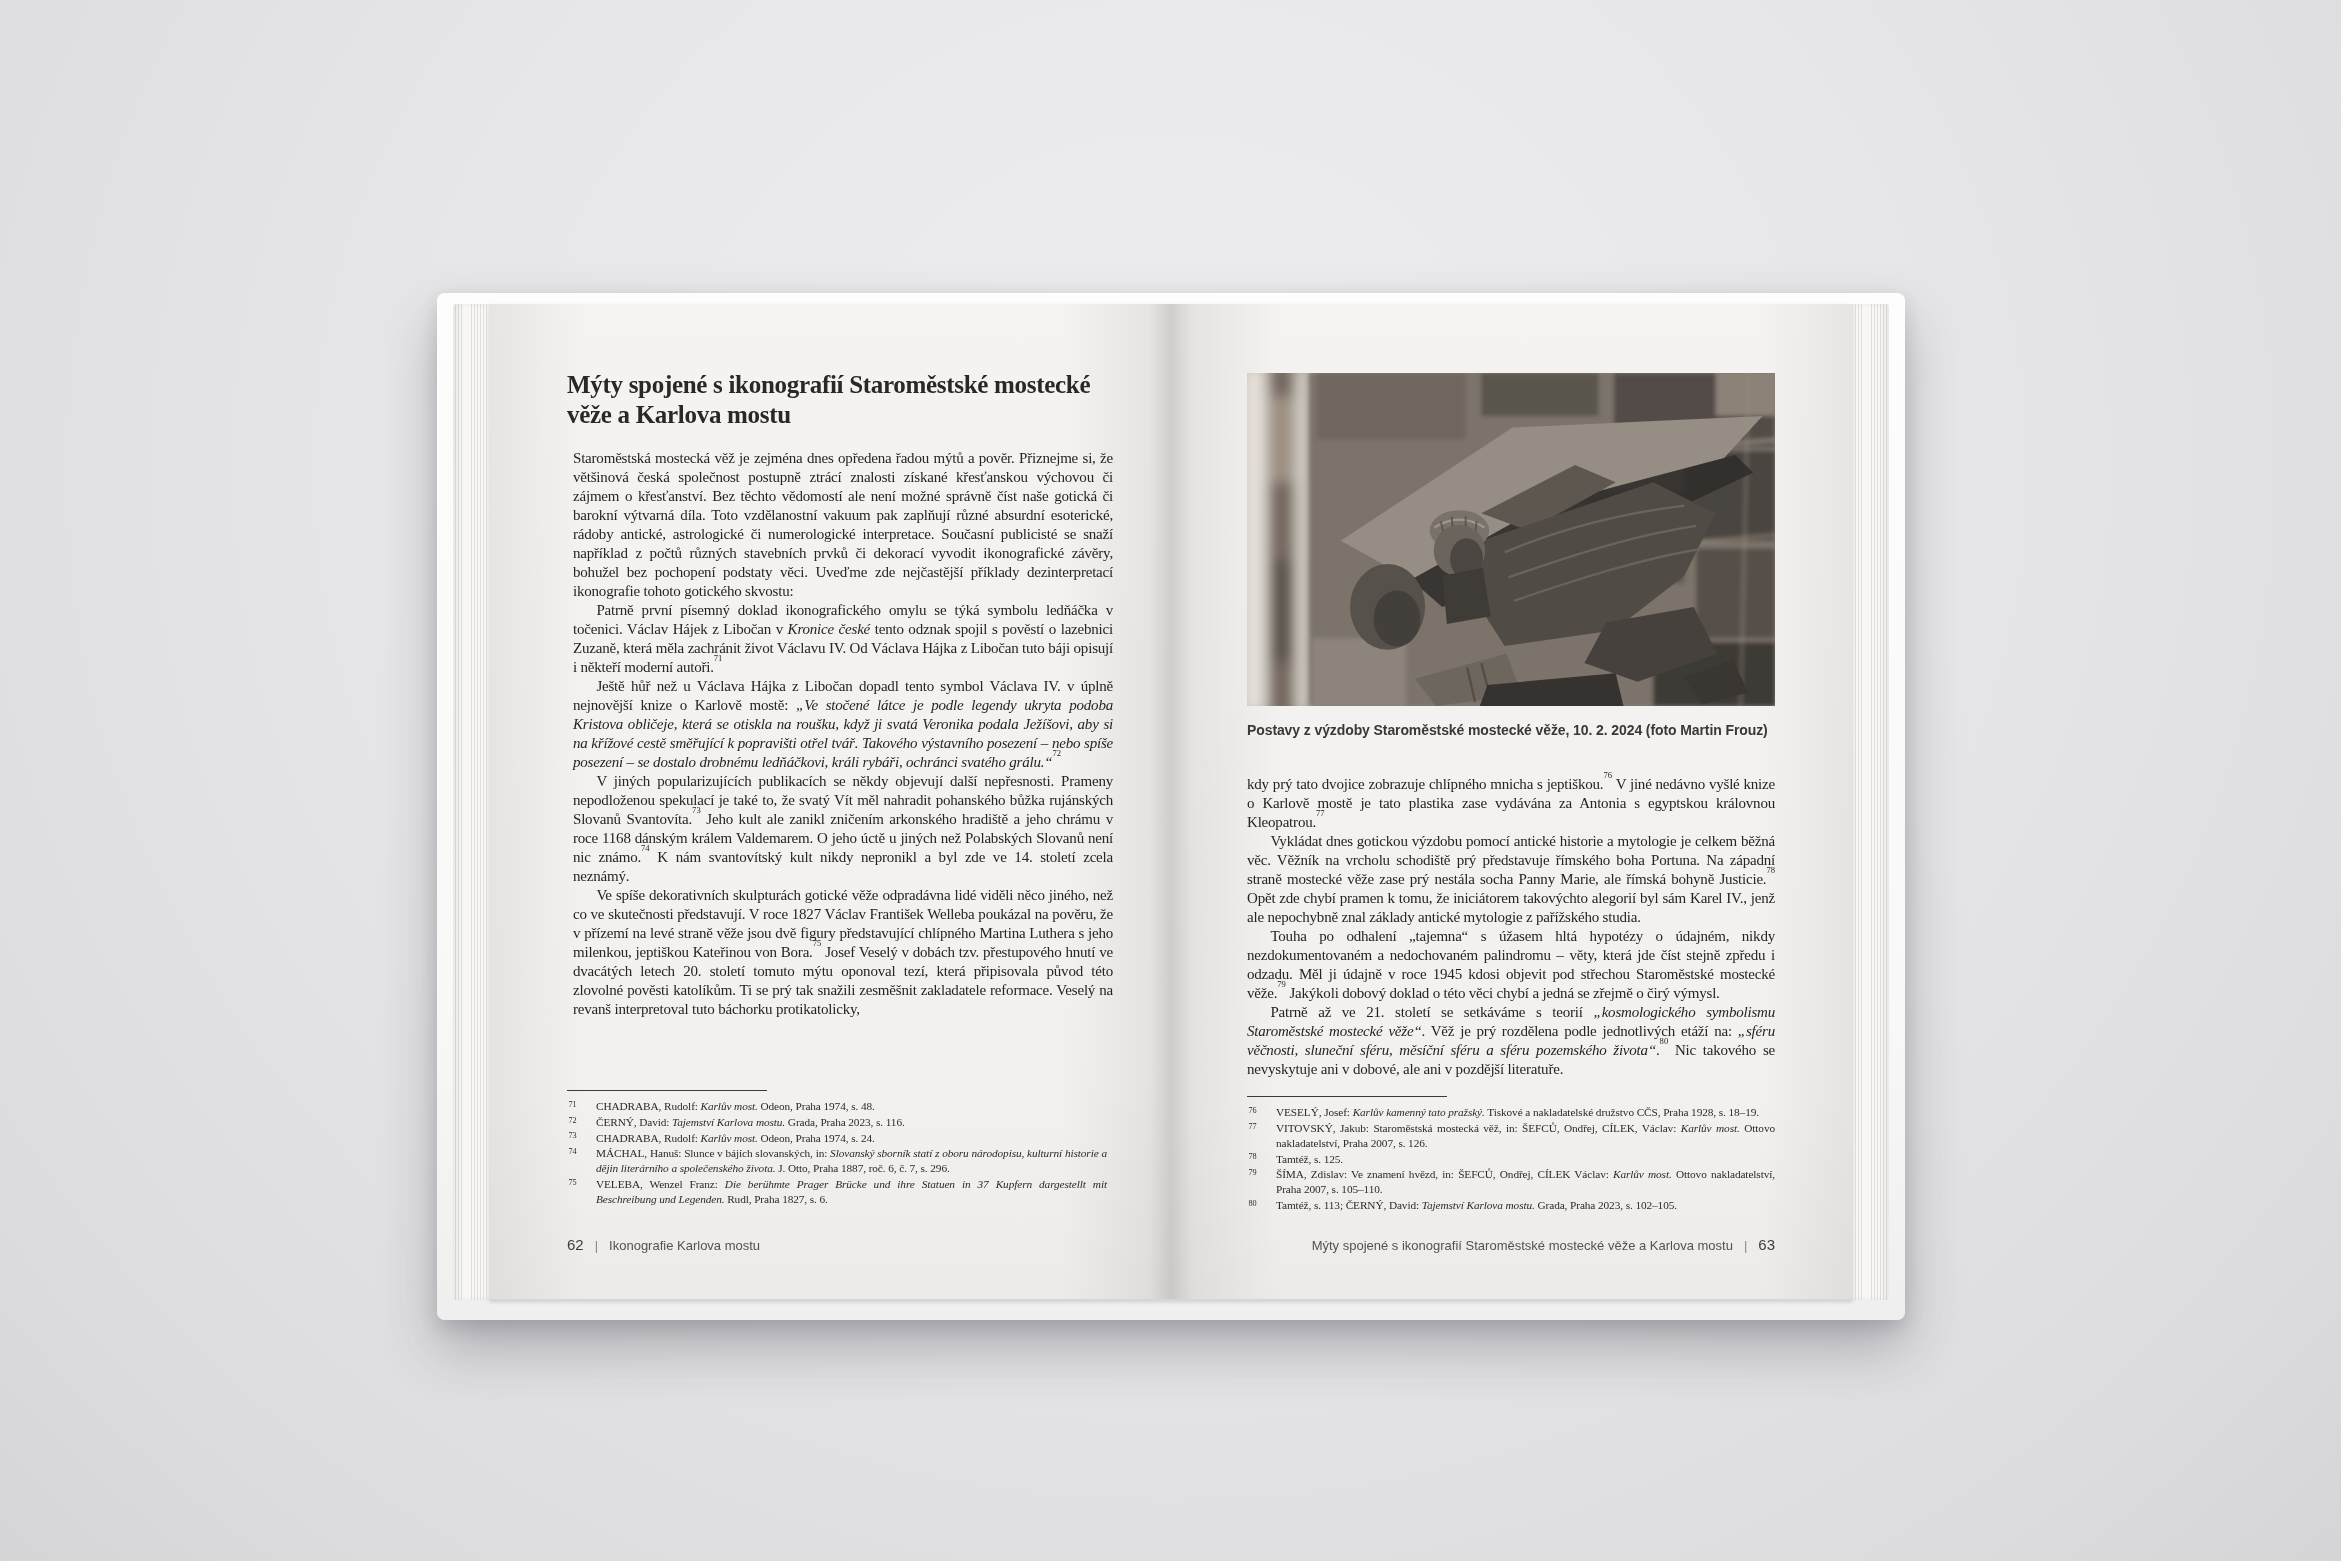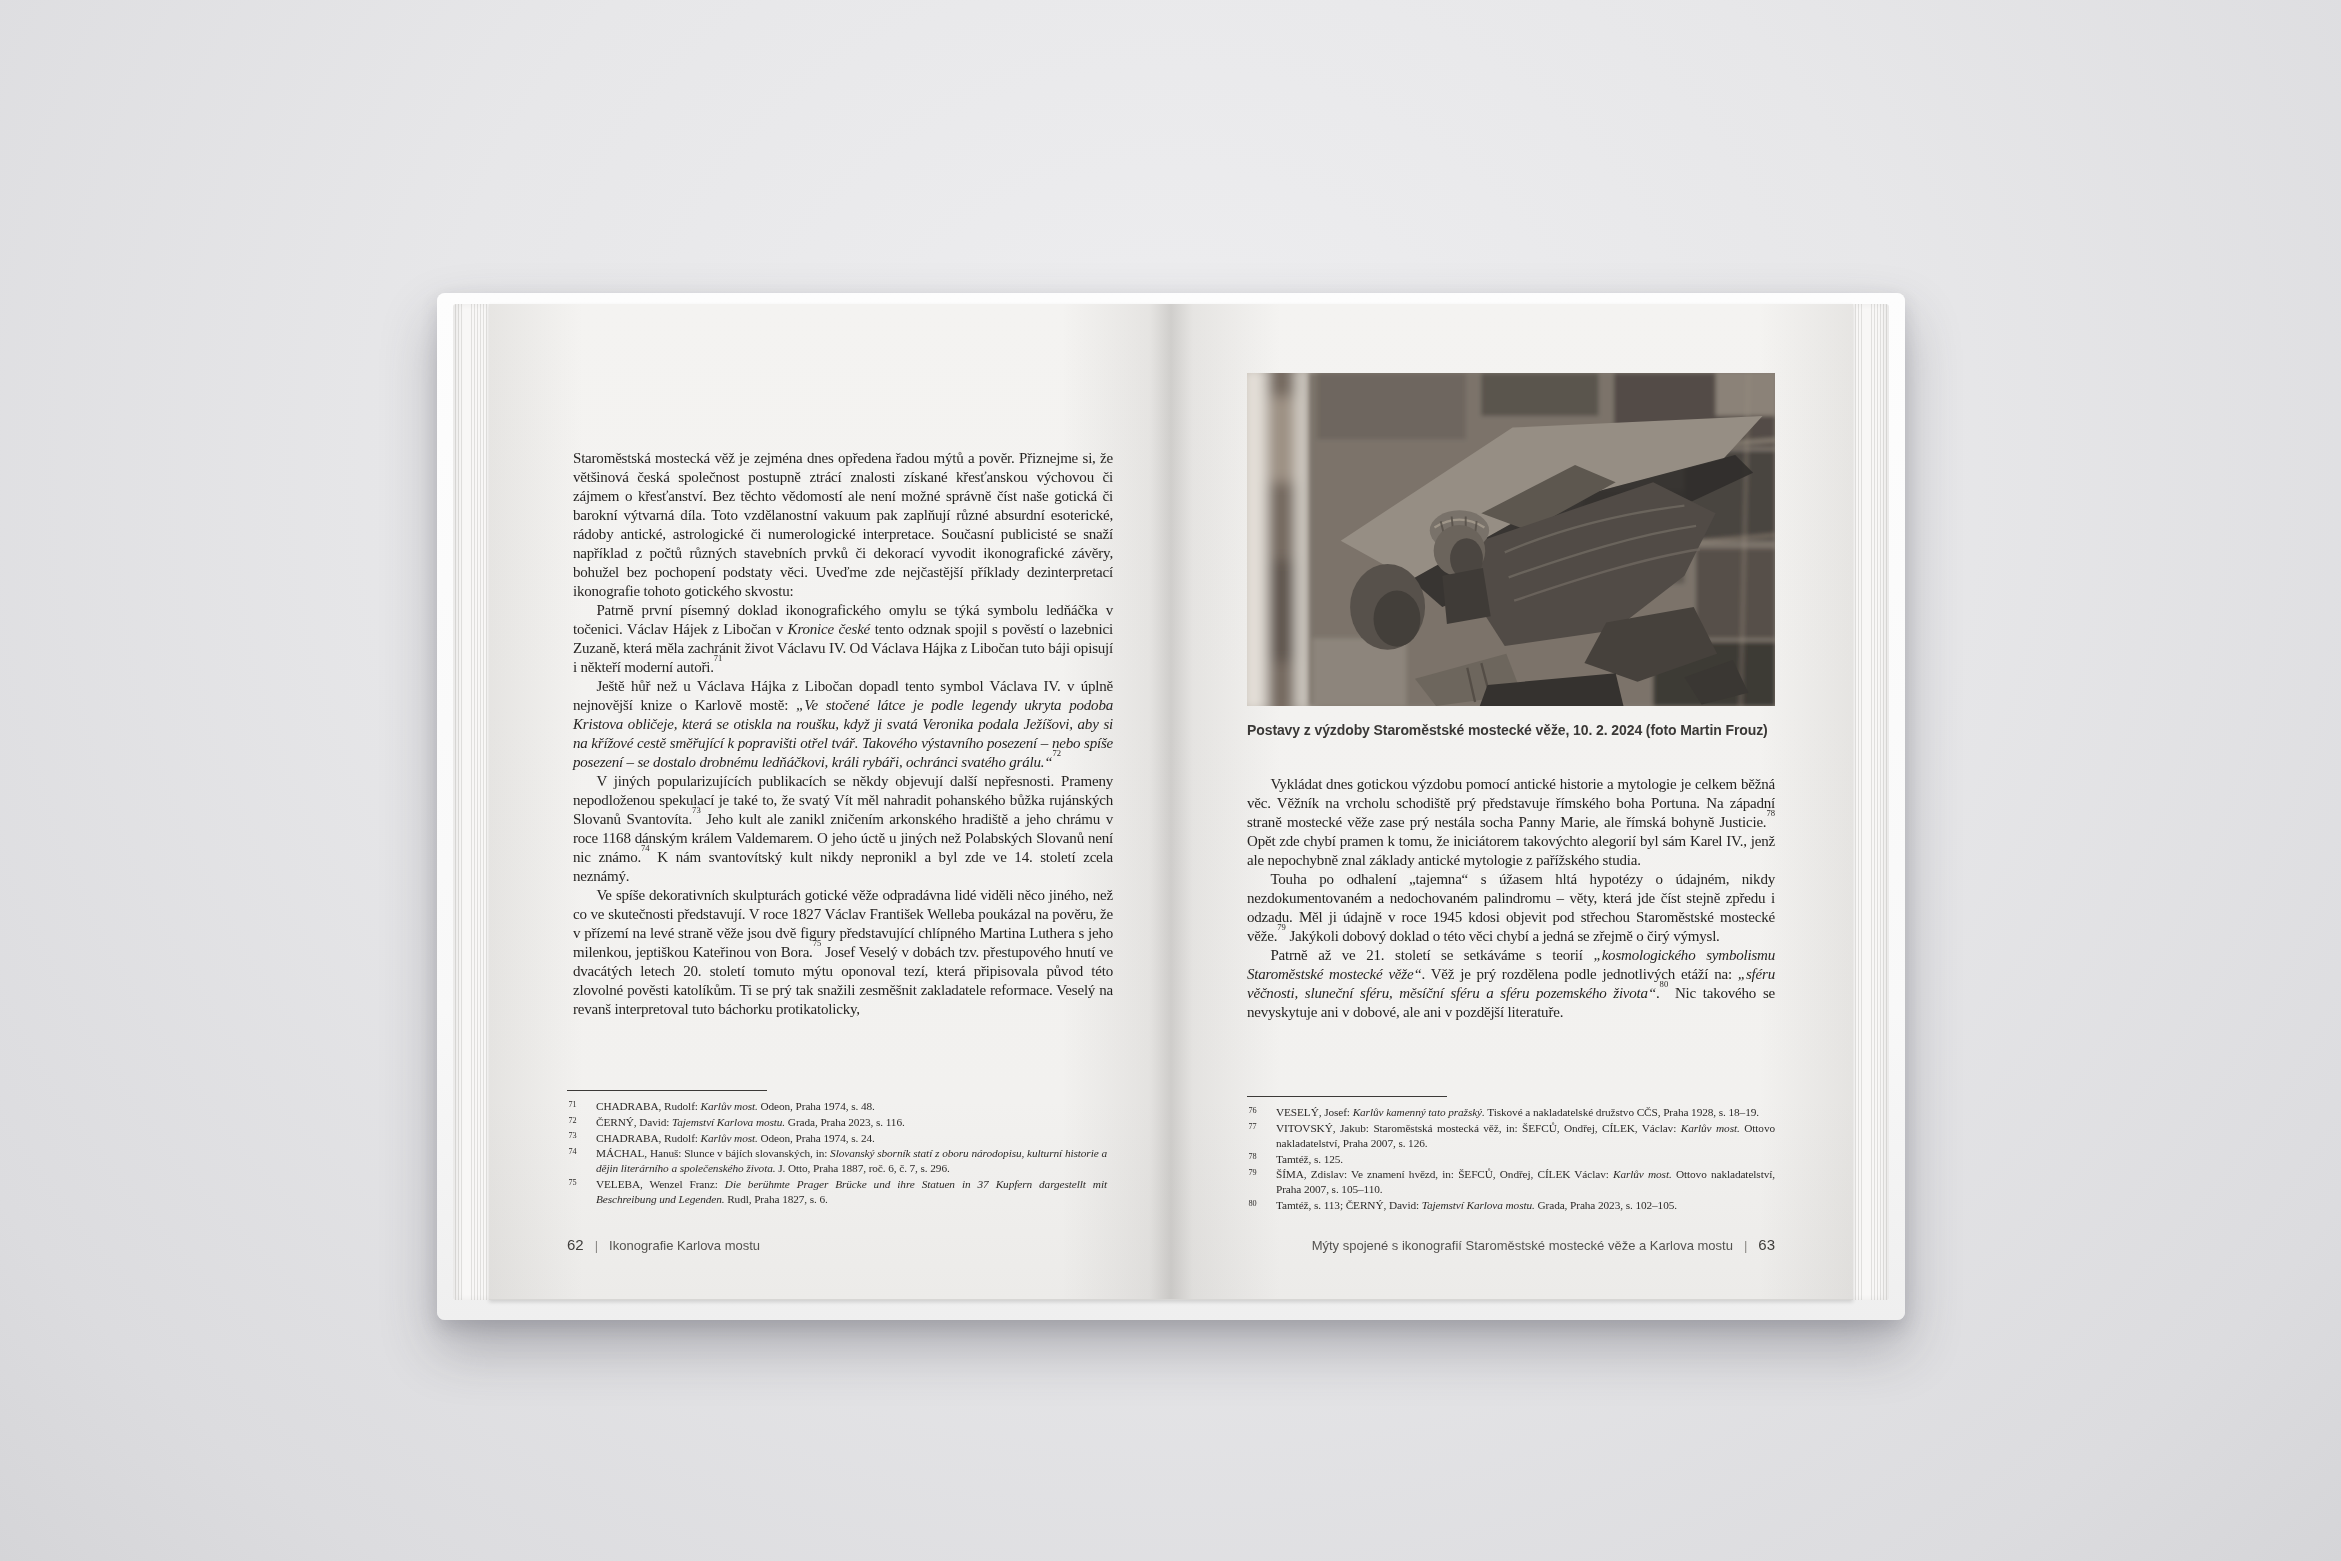--- a/index.html
+++ b/index.html
@@ -68,20 +68,22 @@
   <div class="book">
     <div class="cover"></div>
     <div class="fore-edge left"></div>
     <div class="fore-edge right"></div>
     <div class="pages">
       <div class="page-shade-left"></div>
       <div class="page-shade-right"></div>
       <div class="gutter"></div>
     </div>
 
+    <div class="abs title">Mýty spojené s ikonografií Staroměstské mostecké
+věže a Karlova mostu</div>
     <div class="abs bodytext body-left">
         <p class="para"><span>Staroměstská mostecká věž je zejména dnes opředena řadou mýtů a pověr. Přiznejme si, že většinová česká společnost postupně ztrácí znalosti získané křesťanskou výchovou či zájmem o křesťanství. Bez těchto vědomostí ale není možné správně číst naše gotická či barokní výtvarná díla. Toto vzdělanostní vakuum pak zaplňují různé absurdní esoterické, rádoby antické, astrologické či numerologické interpretace. Současní publicisté se snaží například z počtů různých stavebních prvků či dekorací vyvodit ikonografické závěry, bohužel bez pochopení podstaty věci. Uveďme zde nejčastější příklady dezinterpretací ikonografie tohoto gotického skvostu:</span></p>
         <p class="para indent"><span>Patrně první písemný doklad ikonografického omylu se týká symbolu ledňáčka v točenici. Václav Hájek z Libočan v </span><em>Kronice české</em><span> tento odznak spojil s pověstí o lazebnici Zuzaně, která měla zachránit život Václavu IV. Od Václava Hájka z Libočan tuto báji opisují i někteří moderní autoři.</span><sup class="ref">71</sup></p>
         <p class="para indent"><span>Ještě hůř než u Václava Hájka z Libočan dopadl tento symbol Václava IV. v úplně nejnovější knize o Karlově mostě: </span><em>„Ve stočené látce je podle legendy ukryta podoba Kristova obličeje, která se otiskla na roušku, když ji svatá Veronika podala Ježíšovi, aby si na křížové cestě směřující k popravišti otřel tvář. Takového výstavního posezení – nebo spíše posezení – se dostalo drobnému ledňáčkovi, králi rybáři, ochránci svatého grálu.“</em><sup class="ref">72</sup></p>
         <p class="para indent"><span>V jiných popularizujících publikacích se někdy objevují další nepřesnosti. Prameny nepodloženou spekulací je také to, že svatý Vít měl nahradit pohanského bůžka rujánských Slovanů Svantovíta.</span><sup class="ref">73</sup><span> Jeho kult ale zanikl zničením arkonského hradiště a jeho chrámu v roce 1168 dánským králem Valdemarem. O jeho úctě u jiných než Polabských Slovanů není nic známo.</span><sup class="ref">74</sup><span> K nám svantovítský kult nikdy nepronikl a byl zde ve 14. století zcela neznámý.</span></p>
         <p class="para indent"><span>Ve spíše dekorativních skulpturách gotické věže odpradávna lidé viděli něco jiného, než co ve skutečnosti představují. V roce 1827 Václav František Welleba poukázal na pověru, že v přízemí na levé straně věže jsou dvě figury představující chlípného Martina Luthera s jeho milenkou, jeptiškou Kateřinou von Bora.</span><sup class="ref">75</sup><span> Josef Veselý v dobách tzv. přestupového hnutí ve dvacátých letech 20. století tomuto mýtu oponoval tezí, která připisovala původ této zlovolné pověsti katolíkům. Ti se prý tak snažili zesměšnit zakladatele reformace. Veselý na revanš interpretoval tuto báchorku protikatolicky,</span></p>
       </div>
     <div class="abs fn-rule fn-rule-left"></div>
     <div class="abs footnotes footnotes-left">
         <div class="footnote"><span class="fn-num">71</span><span>CHADRABA, Rudolf: </span><em>Karlův most.</em><span> Odeon, Praha 1974, s. 48.</span></div>
@@ -144,20 +146,21 @@
         <polygon points="250,260 302,250 312,312 256,322" fill="#3f3b37"></polygon>
         <polygon points="460,320 572,300 602,360 500,396 432,372" fill="#46413c"></polygon>
         <polygon points="560,390 622,368 642,410 582,425" fill="#3a3733"></polygon>
         <polygon points="215,392 332,360 352,412 242,427" fill="#6d665d"></polygon>
         <path d="M300,372 L312,418 M282,378 L292,422" stroke="#4e4841" stroke-width="3" opacity="0.8"></path>
         <polygon points="308,400 472,385 482,427 298,427" fill="#35322f"></polygon>
       </svg>
     </div>
     <div class="abs caption">Postavy z výzdoby Staroměstské mostecké věže, 10. 2. 2024 (foto Martin Frouz)</div>
     <div class="abs bodytext body-right">
+        <p class="para"><span>kdy prý tato dvojice zobrazuje chlípného mnicha s jeptiškou.</span><sup class="ref">76</sup><span> V jiné nedávno vyšlé knize o Karlově mostě je tato plastika zase vydávána za Antonia s egyptskou královnou Kleopatrou.</span><sup class="ref">77</sup></p>
         <p class="para indent"><span>Vykládat dnes gotickou výzdobu pomocí antické historie a mytologie je celkem běžná věc. Věžník na vrcholu schodiště prý představuje římského boha Portuna. Na západní straně mostecké věže zase prý nestála socha Panny Marie, ale římská bohyně Justicie.</span><sup class="ref">78</sup><span> Opět zde chybí pramen k tomu, že iniciátorem takovýchto alegorií byl sám Karel IV., jenž ale nepochybně znal základy antické mytologie z pařížského studia.</span></p>
         <p class="para indent"><span>Touha po odhalení „tajemna“ s úžasem hltá hypotézy o údajném, nikdy nezdokumentovaném a nedochovaném palindromu – věty, která jde číst stejně zpředu i odzadu. Měl ji údajně v roce 1945 kdosi objevit pod střechou Staroměstské mostecké věže.</span><sup class="ref">79</sup><span> Jakýkoli dobový doklad o této věci chybí a jedná se zřejmě o čirý výmysl.</span></p>
         <p class="para indent"><span>Patrně až ve 21. století se setkáváme s teorií </span><em>„kosmologického symbolismu Staroměstské mostecké věže“</em><span>. Věž je prý rozdělena podle jednotlivých etáží na: </span><em>„sféru věčnosti, sluneční sféru, měsíční sféru a sféru pozemského života“</em><span>.</span><sup class="ref">80</sup><span> Nic takového se nevyskytuje ani v dobové, ale ani v pozdější literatuře.</span></p>
       </div>
     <div class="abs fn-rule fn-rule-right"></div>
     <div class="abs footnotes footnotes-right">
         <div class="footnote"><span class="fn-num">76</span><span>VESELÝ, Josef: </span><em>Karlův kamenný tato pražský.</em><span> Tiskové a nakladatelské družstvo CČS, Praha 1928, s. 18–19.</span></div>
         <div class="footnote"><span class="fn-num">77</span><span>VITOVSKÝ, Jakub: Staroměstská mostecká věž, in: ŠEFCŮ, Ondřej, CÍLEK, Václav: </span><em>Karlův most.</em><span> Ottovo nakladatelství, Praha 2007, s. 126.</span></div>
         <div class="footnote"><span class="fn-num">78</span><span>Tamtéž, s. 125.</span></div>
         <div class="footnote"><span class="fn-num">79</span><span>ŠÍMA, Zdislav: Ve znamení hvězd, in: ŠEFCŮ, Ondřej, CÍLEK Václav: </span><em>Karlův most.</em><span> Ottovo nakladatelství, Praha 2007, s. 105–110.</span></div>

